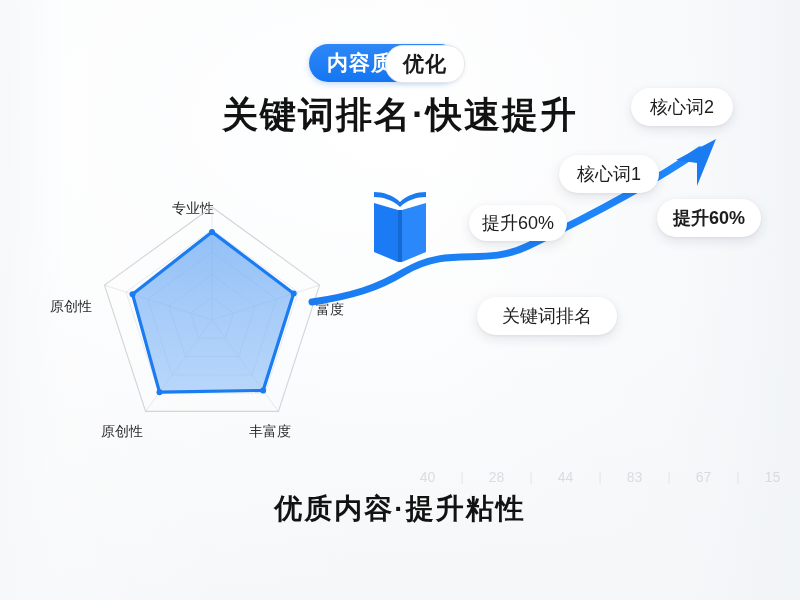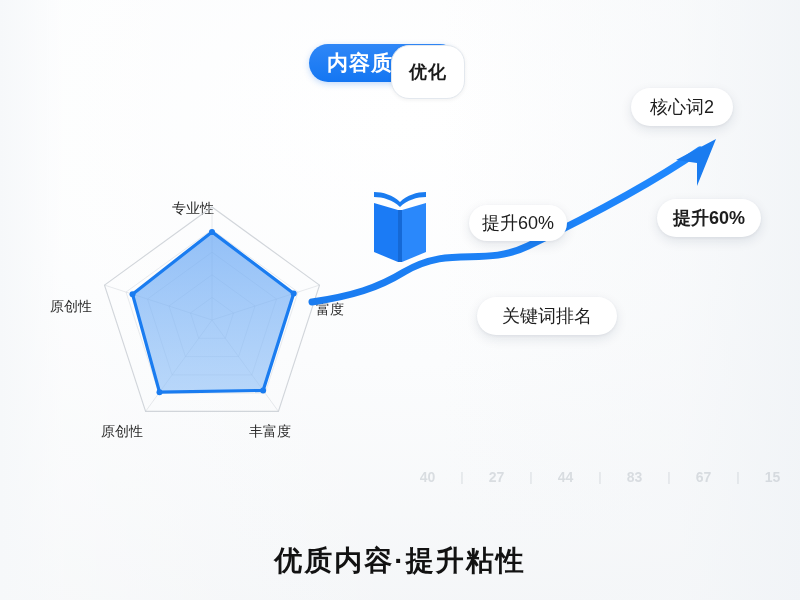--- a/index.html
+++ b/index.html
@@ -63,22 +63,22 @@
     position: absolute;
     right: -6px;
     top: 1px;
     height: 36px;
     border-radius: 18px;
     background: #ffffff;
     border: 1px solid #e3e8ee;
     color: #1a1a1a;
     display: flex;
     align-items: center;
-    padding: 8px 17px;
-    font-size: 18px;
+    padding: 0 17px;
+    font-size: 21px;
     font-weight: bold;
     letter-spacing: 1px;
     box-shadow: 0 1px 4px rgba(0,0,0,0.06);
   }
 
   
   #main-title {
     position: absolute;
     left: 0;
     right: 0;
@@ -87,21 +87,21 @@
     font-size: 36px;
     font-weight: bold;
     color: #121212;
     letter-spacing: 2px;
     z-index: 5;
   }
   #bottom-title {
     position: absolute;
     left: 0;
     right: 0;
-    top: 542px;
+    top: 490px;
     text-align: center;
     font-size: 28px;
     font-weight: bold;
     color: #121212;
     letter-spacing: 2px;
     z-index: 5;
   }
 
   
   #radar-wrap {
@@ -160,21 +160,20 @@
     left: 415px;
     top: 466px;
     width: 370px;
     height: 22px;
     display: flex;
     align-items: center;
     justify-content: flex-start;
     gap: 16px;
     z-index: 2;
     opacity: 0.32;
-    font-weight: bold;
   }
   .tick-num {
     font-size: 14px;
     color: #9aa3ac;
     width: 46px;
     text-align: center;
   }
   .tick-mark {
     width: 22px;
     text-align: center;
@@ -248,31 +247,33 @@
     <path d="M5 17 L29 24 L29 76 L5 66 Z" fill="#1b7bf5"></path>
     <path d="M57 17 L33 24 L33 76 L57 66 Z" fill="#2a88fb"></path>
     <path d="M29 24 L33 24 L33 76 L29 76 Z" fill="#1569d6"></path>
   </svg>
 
   <div id="badge">
     <div id="badge-blue">内容质量</div>
     <div id="badge-white">优化</div>
   </div>
 
+  <div id="main-title">关键词排名·快速提升</div>
   <div id="bottom-title">优质内容·提升粘性</div>
 
   <div class="pill" id="pill-core2">核心词2</div>
+  <div class="pill" id="pill-core1">核心词1</div>
   <div class="pill" id="pill-up-left">提升60%</div>
   <div class="pill" id="pill-up-right">提升60%</div>
   <div class="pill" id="pill-stay">关键词排名</div>
 
   <div id="ticks">
       <span class="tick-num">40</span>
       <span class="tick-mark">|</span>
-      <span class="tick-num">27</span>
+      <span class="tick-num">28</span>
       <span class="tick-mark">|</span>
       <span class="tick-num">44</span>
       <span class="tick-mark">|</span>
       <span class="tick-num">83</span>
       <span class="tick-mark">|</span>
       <span class="tick-num">67</span>
       <span class="tick-mark">|</span>
       <span class="tick-num">15</span>
     </div>
 </div>

